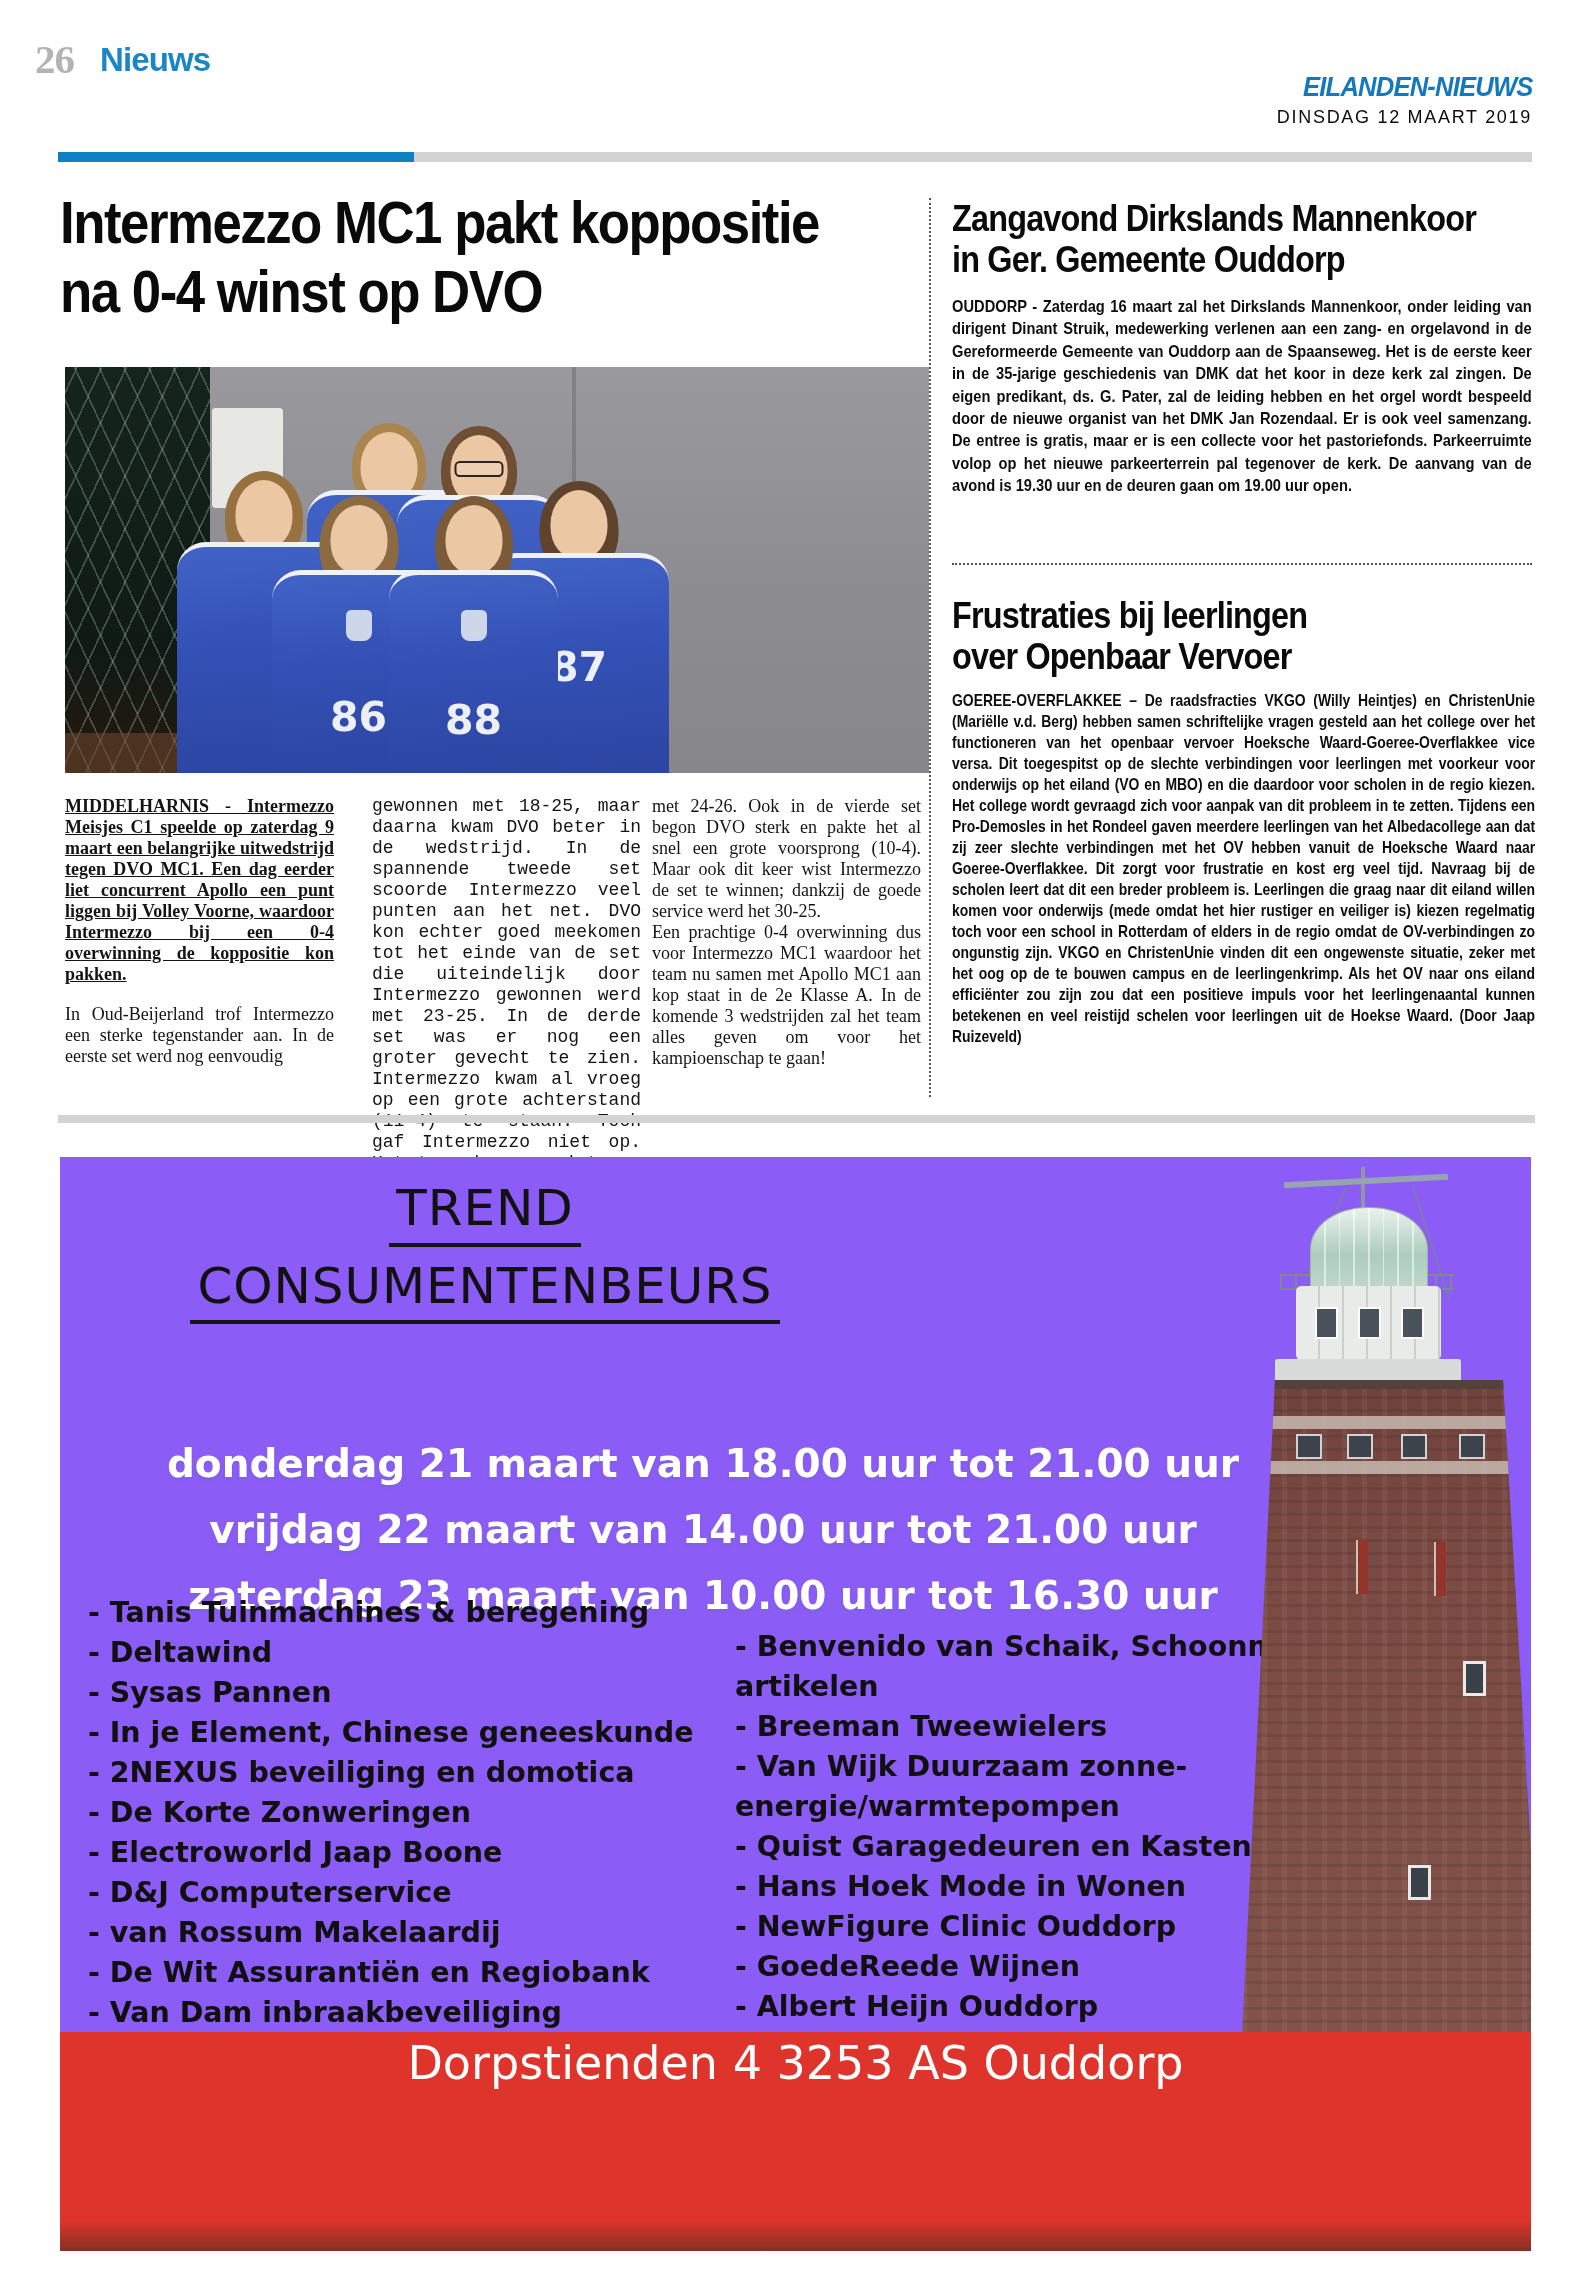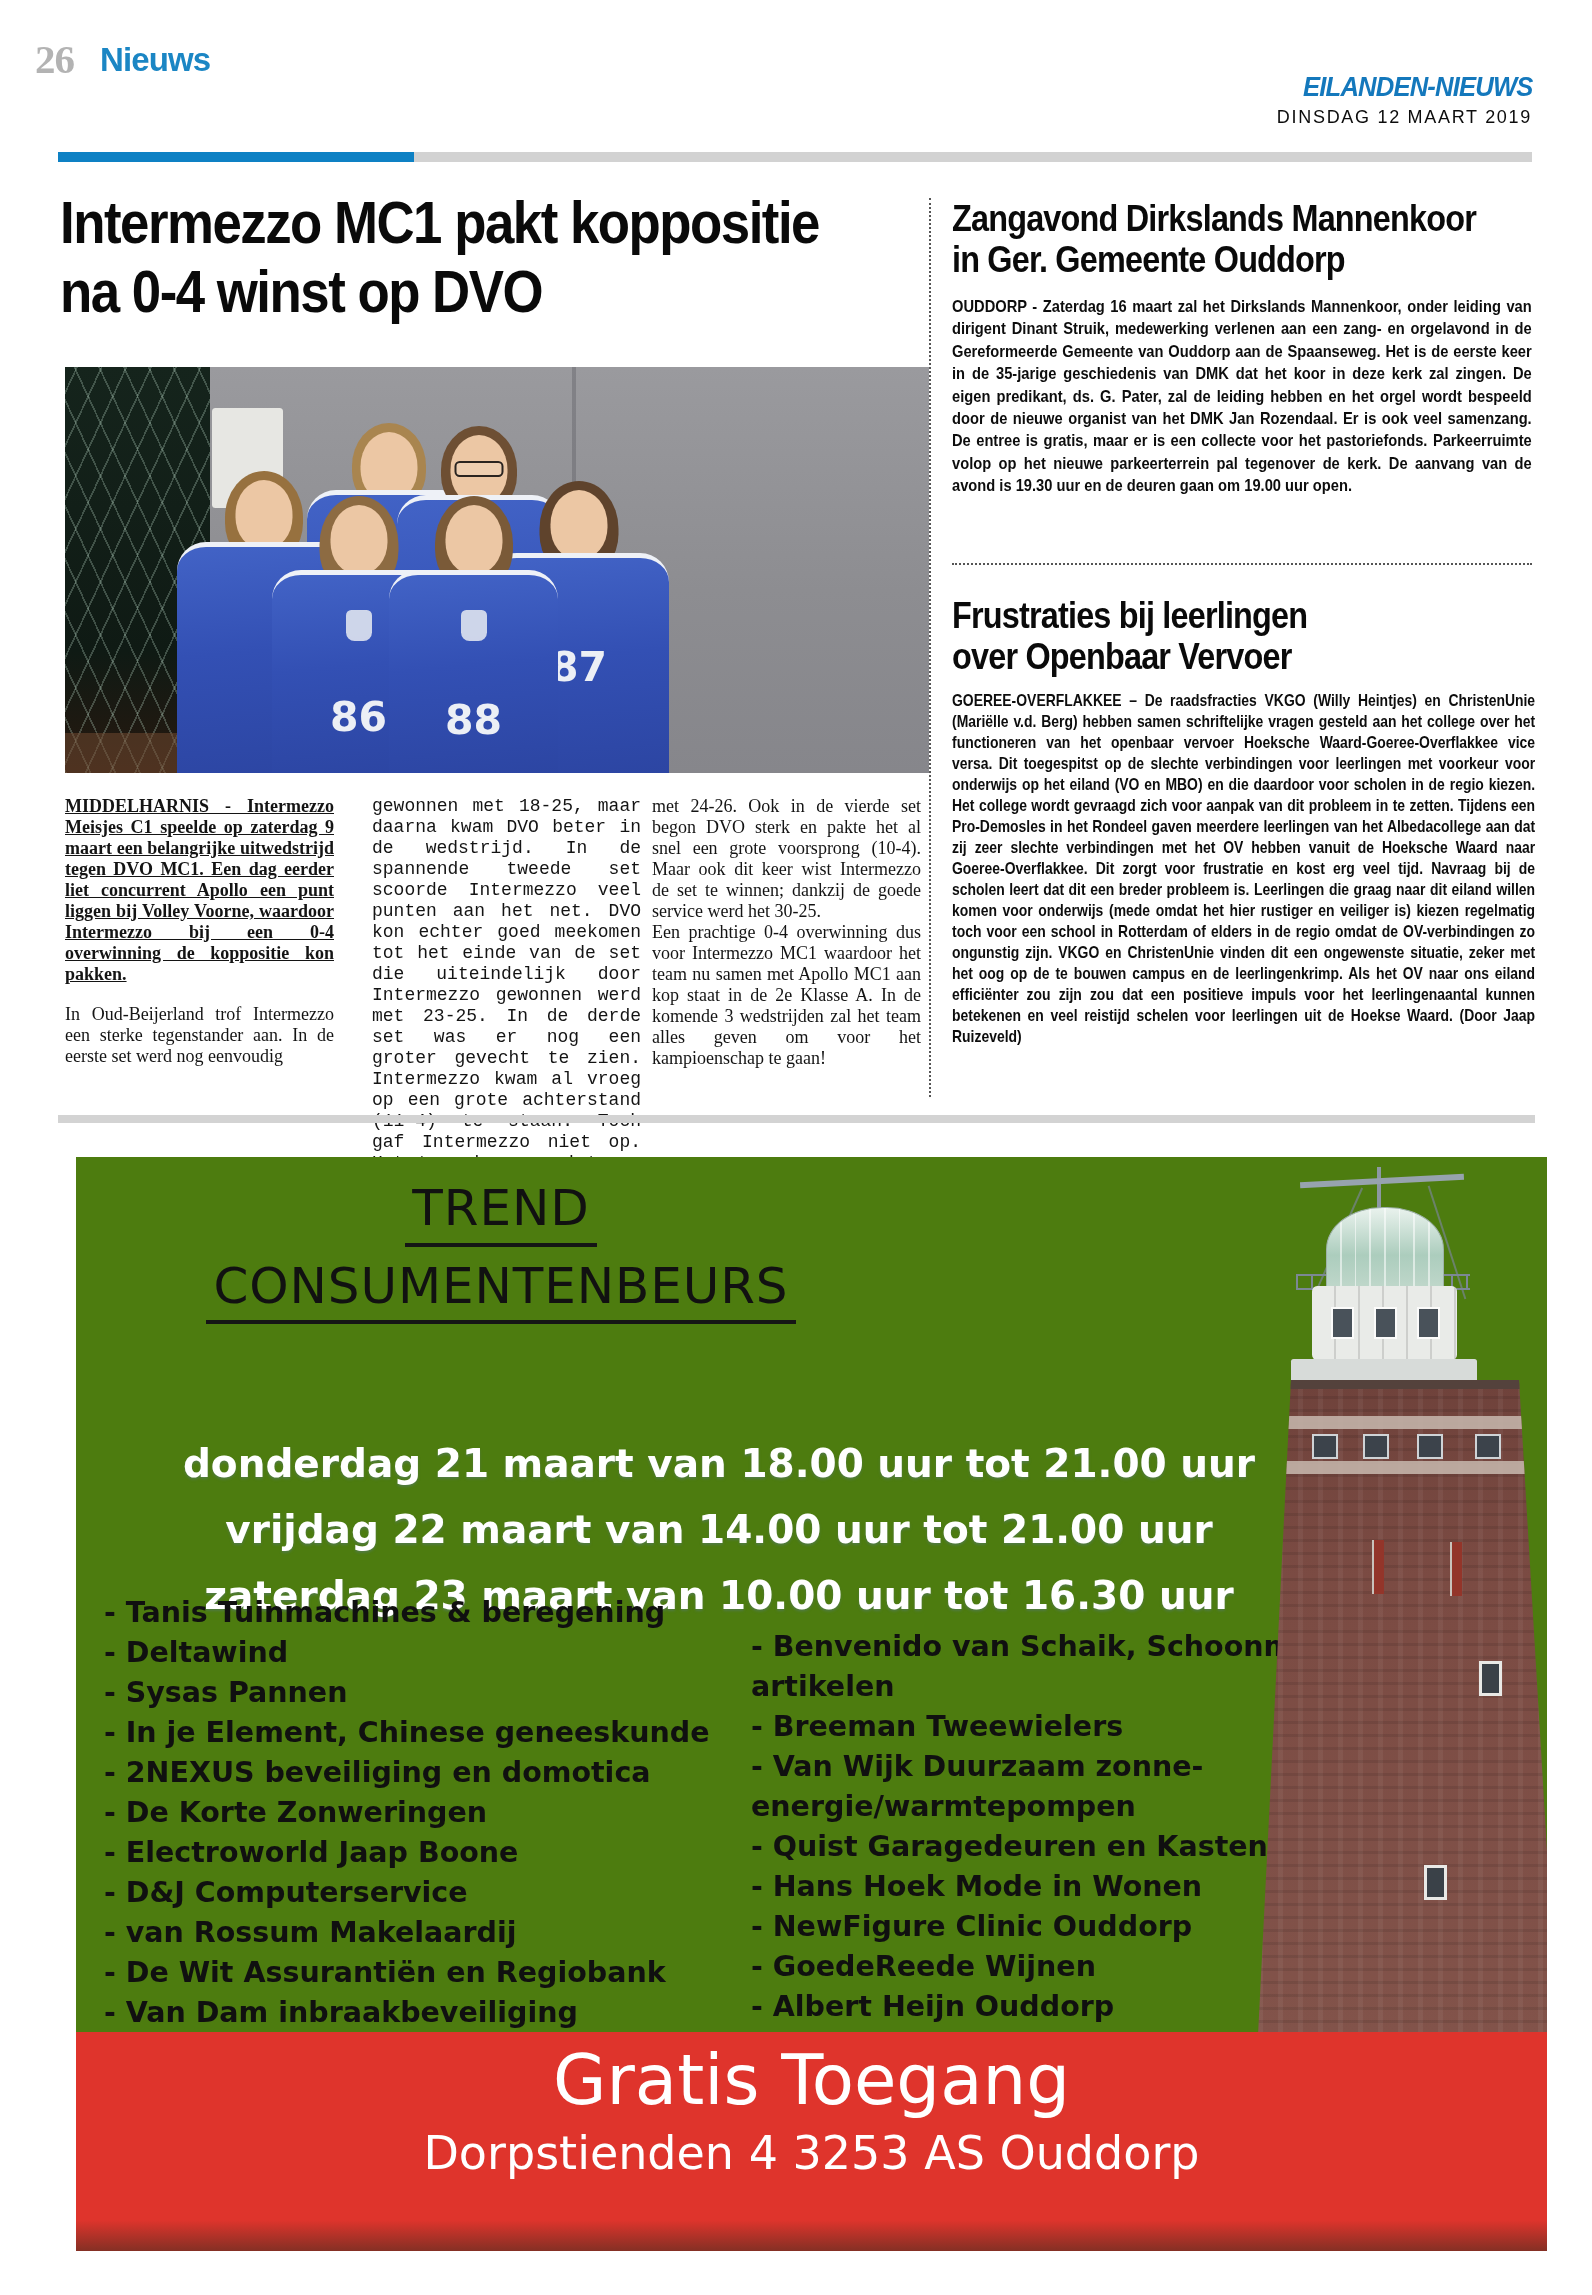--- a/index.html
+++ b/index.html
@@ -68,21 +68,21 @@
           letter-spacing:-0.9px;color:#0a0a0a;transform:scaleX(.9);transform-origin:left top;}
   .r-head span{display:block;}
   .r-body{left:952px;font-weight:700;text-align:justify;color:#0d0d0d;
           transform:scaleX(.85);transform-origin:left top;letter-spacing:0;}
   #a1-head{top:198px;} #a1-body{top:295px;width:682px;font-size:17.3px;line-height:22.4px;}
   #a2-head{top:595px;} #a2-body{top:690px;width:686px;font-size:16.4px;line-height:21px;}
 
   .divider{left:58px;top:1115px;width:1477px;height:7.8px;background:#d3d3d3;}
 
   
-  .ad{left:76px;top:1157px;width:1471px;height:1094px;background:#4d7c0f;overflow:hidden;}
+  .ad{left:60px;top:1157px;width:1471px;height:1094px;background:#8b5cf6;overflow:hidden;}
   .ad-title{left:0;top:22.4px;width:850px;text-align:center;font-family:"DejaVu Sans",sans-serif;
             color:#111;font-weight:400;}
   .ad-title .t{display:inline-block;font-size:50px;letter-spacing:0.9px;
                border-bottom:4.3px solid #151515;padding:0 7px 5.2px 7px;}
   .ad-title .t2{margin-top:10.4px;}
   .ad-dates{left:26px;top:274px;width:1234px;text-align:center;color:#fff;font-weight:700;
             font-family:"DejaVu Sans",sans-serif;font-size:39px;line-height:66px;
             text-shadow:0 1.7px 2.6px rgba(90,120,160,.35);}
   .ex{font-family:"DejaVu Sans",sans-serif;font-weight:700;font-size:28.5px;line-height:40px;
       color:#101010;}
@@ -276,20 +276,19 @@
       <div class="tw" style="left:105px;top:54px;"></div>
       <div class="tw" style="left:159px;top:54px;"></div>
       <div class="tw" style="left:217px;top:54px;"></div>
       <div class="slit" style="left:114px;top:160px;"></div>
       <div class="slit" style="left:192px;top:162px;"></div>
       <div class="ww" style="left:221px;top:281px;"></div>
       <div class="ww" style="left:166px;top:485px;"></div>
     </div>
 
     <div class="abs ad-redband">
-      <div class="gratis">Gratis Toegang</div>
       <div class="addr">Dorpstienden 4 3253 AS Ouddorp</div>
       <div class="veg"></div>
     </div>
   </div>
 
 </div>
 
 
 </body></html>

